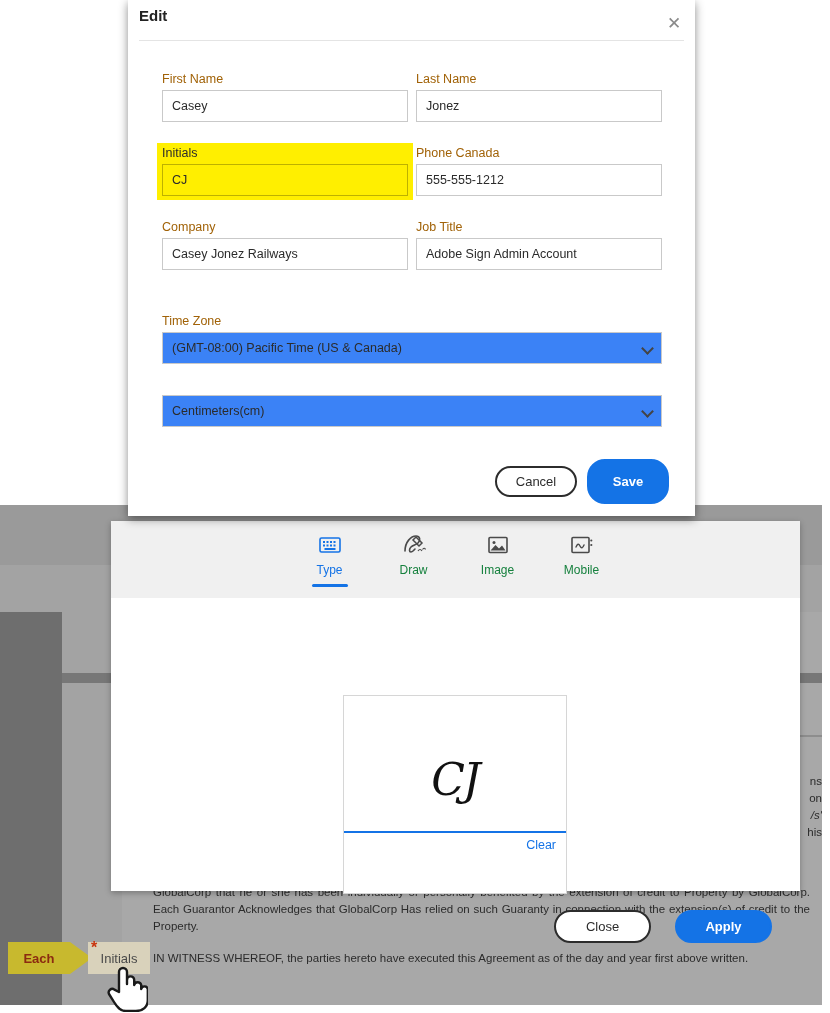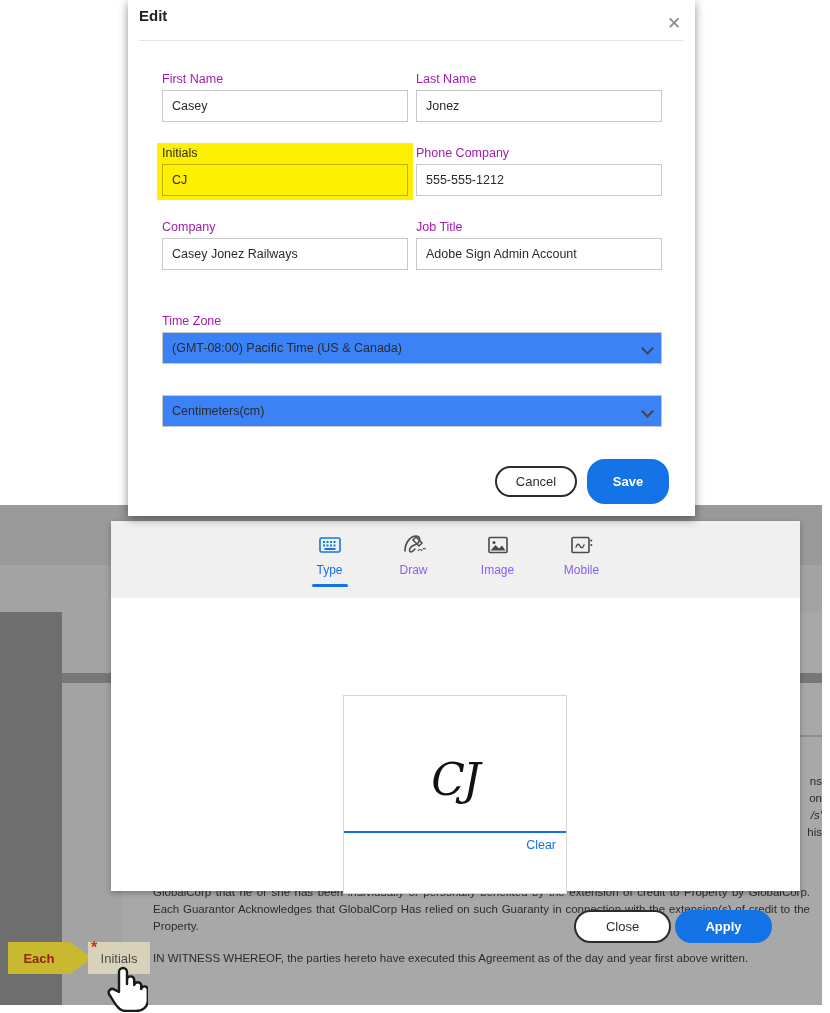--- a/index.html
+++ b/index.html
@@ -76,21 +76,21 @@
     position: absolute; left: 0; top: 0; width: 689px; height: 77px;
     background: #f0f0f0;
     display: flex; align-items: flex-start; justify-content: center; gap: 32px;
     padding-top: 10px;
   }
   .sig-tab {
     width: 52px; display: flex; flex-direction: column; align-items: center;
     cursor: pointer; position: relative; padding-bottom: 6px;
   }
   .sig-tab .ic { height: 28px; display: flex; align-items: center; justify-content: center; }
-  .sig-tab .lbl { font-size: 12px; color: #8b5cf6; margin-top: 4px; }
+  .sig-tab .lbl { font-size: 12px; color: #15803d; margin-top: 4px; }
   .sig-tab.active .lbl { color: #1473e6; }
   .sig-tab.active::after {
     content: ""; position: absolute; left: 8px; right: 8px; bottom: -4px;
     height: 3px; background: #1473e6; border-radius: 2px;
   }
 
   #sig-body { position: absolute; left: 0; top: 77px; width: 689px; height: 293px; background: #fff; }
 
   #sig-box {
     position: absolute; left: 232px; top: 97px; width: 224px; height: 199px;
@@ -101,21 +101,21 @@
     text-align: center; font-family: "DejaVu Serif", serif;
     font-style: italic; font-size: 44px; color: #111111;
     letter-spacing: -2px;
   }
   #sig-rule { position: absolute; left: 0; right: 0; top: 135px; height: 2px; background: #1473e6; }
   #sig-clear {
     position: absolute; right: 10px; top: 142px;
     color: #1473e6; font-size: 12.5px; cursor: pointer;
   }
 
-  #sig-actions { position: absolute; right: 28px; top: 312px; display: flex; gap: 4px; align-items: center; }
+  #sig-actions { position: absolute; right: 28px; top: 312px; display: flex; gap: 24px; align-items: center; }
 
   
   .btn {
     border-radius: 18px; font-size: 13px; cursor: pointer;
     display: inline-flex; align-items: center; justify-content: center;
     font-family: "Liberation Sans", sans-serif;
   }
   .btn-secondary { background: #ffffff; border: 2px solid #2c2c2c; color: #2c2c2c; }
   .btn-primary   { background: #1473e6; border: 2px solid #1473e6; color: #ffffff; font-weight: bold; }
 
@@ -127,21 +127,21 @@
   #edit-title { position: absolute; left: 11px; top: 7px; font-size: 15px; font-weight: bold; color: #222; }
   #edit-close {
     position: absolute; right: 10px; top: 12px; width: 22px; height: 22px;
     display: flex; align-items: center; justify-content: center;
     color: #8a8a8a; font-size: 17px; cursor: pointer; line-height: 1;
   }
   #edit-header-rule { position: absolute; left: 11px; right: 11px; top: 40px; height: 1px; background: #e4e4e4; }
 
   #edit-body { position: absolute; left: 0; top: 48px; right: 0; bottom: 0; }
 
-  .field-label { font-size: 12.5px; color: #a21caf; margin-bottom: 4px; display: block; }
+  .field-label { font-size: 12.5px; color: #a16207; margin-bottom: 4px; display: block; }
   .field-input {
     width: 100%; height: 32px; border: 1px solid #c9c9c9; background: #fff;
     font-size: 12.5px; color: #2b2b2b; padding: 8px 9px;
     font-family: "Liberation Sans", sans-serif;
   }
   .field-select {
     width: 100%; height: 32px; border: 1px solid #c9c9c9; background: #3b82f6;
     font-size: 12.5px; color: #2b2b2b; padding: 0 9px;
     font-family: "Liberation Sans", sans-serif;
     appearance: none; -webkit-appearance: none;
@@ -292,21 +292,21 @@
         <input class="field-input" type="text" value="Jonez" style="">
       </div>
 
       <div class="fld fld-col-l" style="top:98px;">
         <div class="hl-wrap">
           <label class="field-label">Initials</label>
           <input class="field-input" type="text" value="CJ" style="">
         </div>
       </div>
       <div class="fld fld-col-r" style="top:98px;">
-        <label class="field-label">Phone Company</label>
+        <label class="field-label">Phone Canada</label>
         <input class="field-input" type="text" value="555-555-1212" style="">
       </div>
 
       <div class="fld fld-col-l" style="top:172px;">
         <label class="field-label">Company</label>
         <input class="field-input" type="text" value="Casey Jonez Railways" style="">
       </div>
       <div class="fld fld-col-r" style="top:172px;">
         <label class="field-label">Job Title</label>
         <input class="field-input" type="text" value="Adobe Sign Admin Account" style="">

